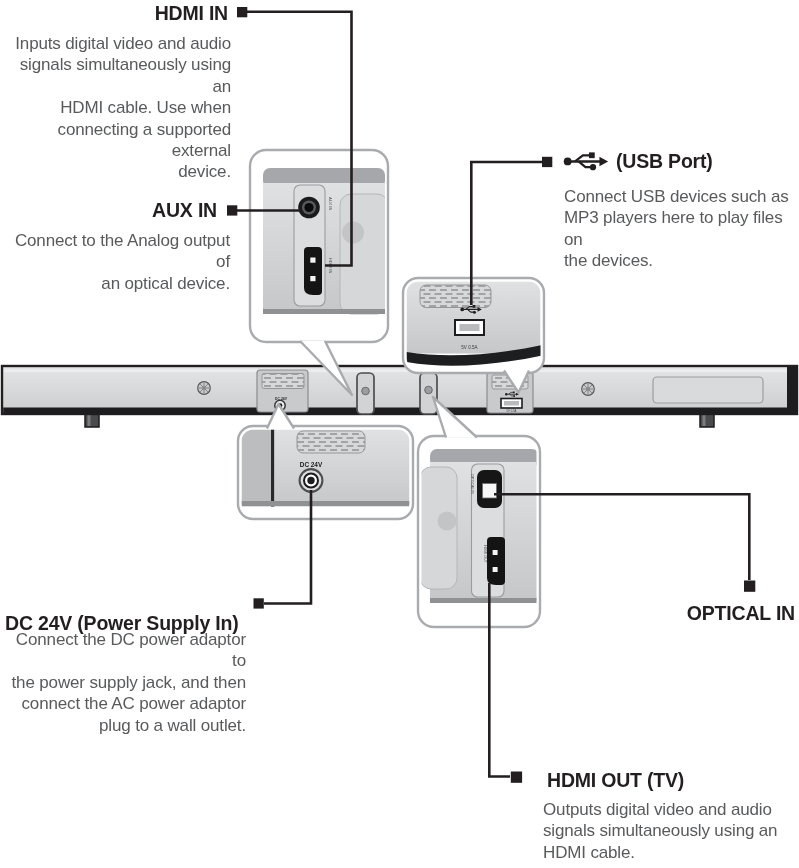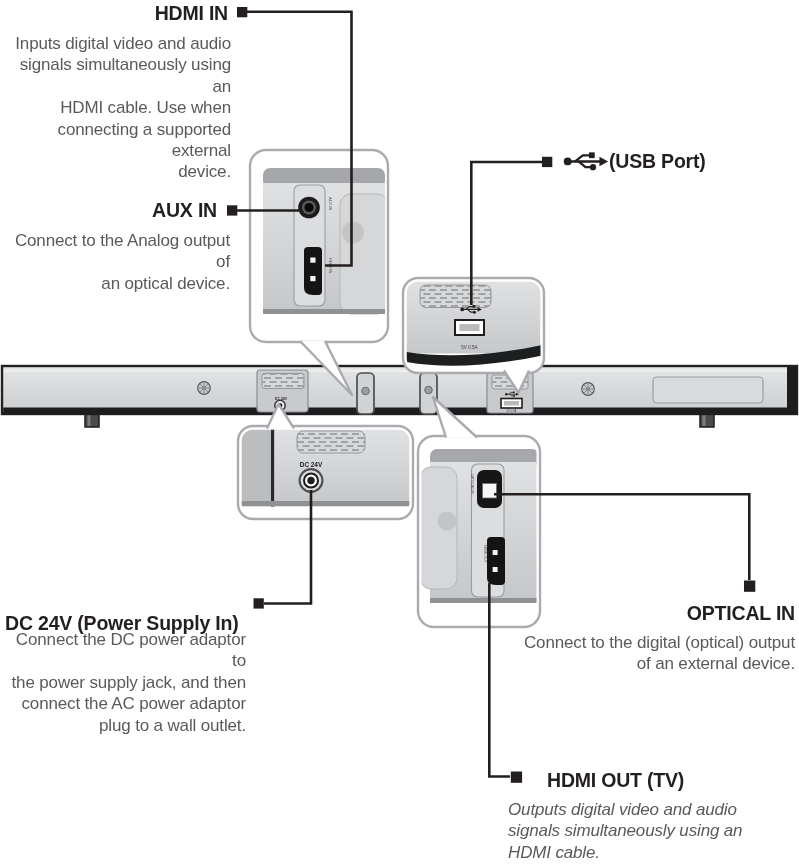--- a/index.html
+++ b/index.html
@@ -4,21 +4,21 @@
 <style>
   html,body{margin:0;padding:0;background:#fff;}
   #page{position:relative;width:799px;height:868px;background:#fff;overflow:hidden;
         font-family:"Liberation Sans","DejaVu Sans",sans-serif;}
   #art{position:absolute;left:0;top:0;}
   .callout-title{position:absolute;font-weight:bold;font-size:19.5px;line-height:24px;
                  color:#231f20;letter-spacing:-0.2px;white-space:nowrap;}
   .callout-desc{position:absolute;font-size:17px;line-height:21.4px;color:#595a5c;
                 letter-spacing:-0.15px;white-space:pre-line;}
   .ra{text-align:right;}
-  .usb-title-row{display:flex;align-items:center;}
+  .usb-title-row{display:flex;align-items:center;gap:7px;}
   .usb-glyph{width:47px;height:24px;flex:0 0 auto;}
 </style>
 </head>
 <body>
 
 <div id="page">
 
   <svg id="art" width="799" height="868" viewBox="0 0 799 868">
     <defs>
       <linearGradient id="barGrad" x1="0" y1="0" x2="0" y2="1">
@@ -224,29 +224,30 @@
   <div class="callout-title ra" style="right:582px;top:198px;">AUX IN</div>
   <div class="callout-desc ra" style="right:569px;top:230px;">Connect to the Analog output of
 an optical device.</div>
 
   <div class="callout-title usb-title-row" style="left:562px;top:149px;">
     <svg class="usb-glyph" viewBox="0 0 54 27">
       <use href="#usb-trident"></use>
     </svg>
     <span>(USB Port)</span>
   </div>
+  <div class="callout-desc" style="left:564px;top:186px;">Connect USB devices such as
+MP3 players here to play files on
+the devices.</div>
 
   <div class="callout-title" style="left:5px;top:595px;margin-top:16px;">DC 24V (Power Supply In)</div>
   <div class="callout-desc ra" style="right:553px;top:629px;">Connect the DC power adaptor to
 the power supply jack, and then
 connect the AC power adaptor
 plug to a wall outlet.</div>
 
   <div class="callout-title ra" style="right:4px;top:601px;">OPTICAL IN</div>
-  <div class="callout-desc ra" style="right:4px;top:632px;">Connect to the digital (optical) output
-of an external device.</div>
 
   <div class="callout-title" style="left:531px;top:768px;margin-left:16px;">HDMI OUT (TV)</div>
-  <div class="callout-desc" style="left:508px;top:799px;font-style:italic;">Outputs digital video and audio
+  <div class="callout-desc" style="left:543px;top:799px;">Outputs digital video and audio
 signals simultaneously using an
 HDMI cable.</div>
 
 </div>
 
 </body></html>

